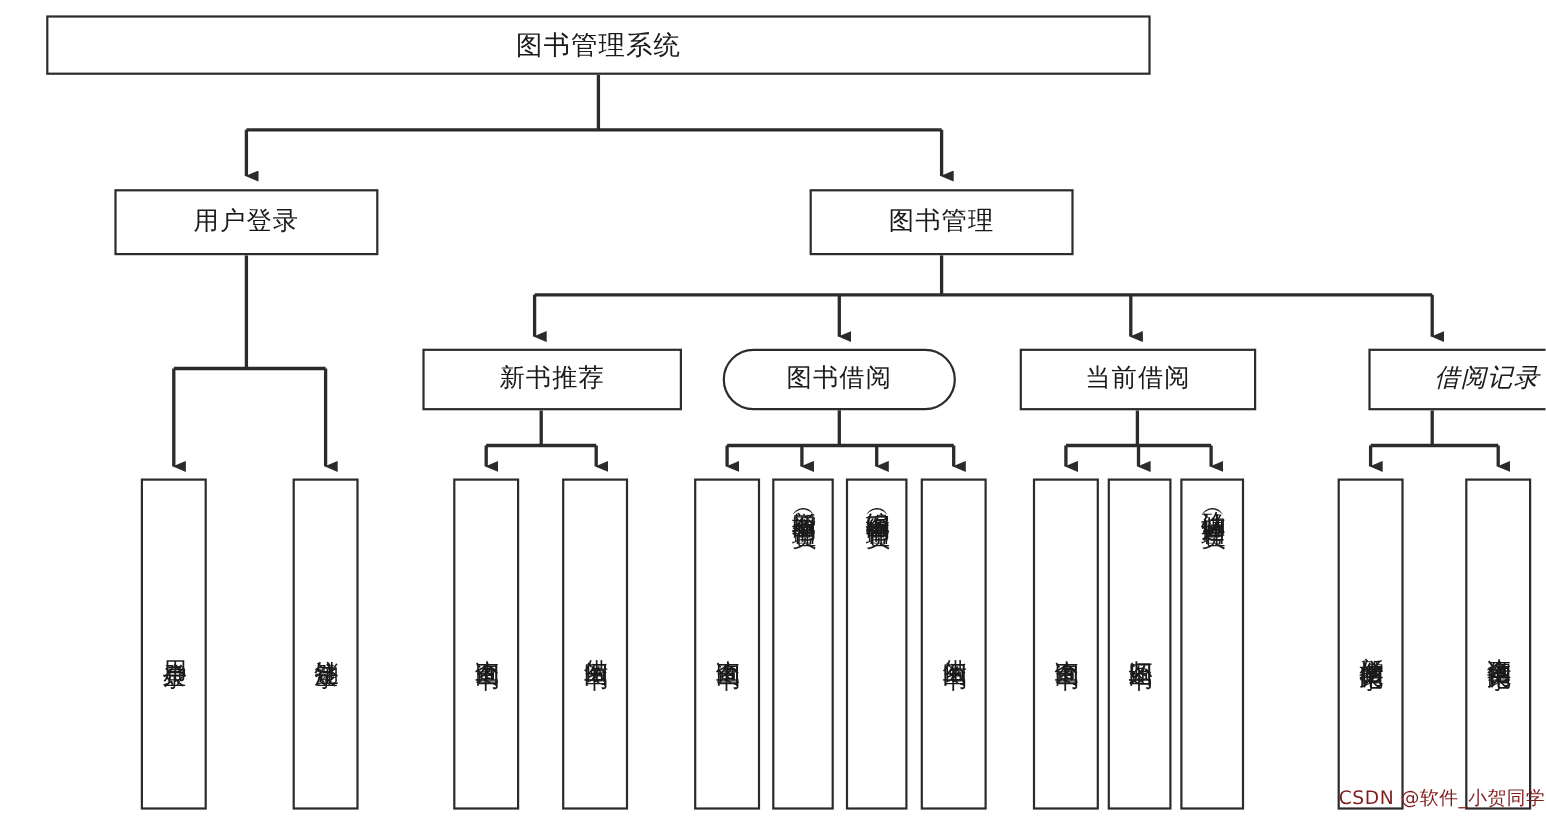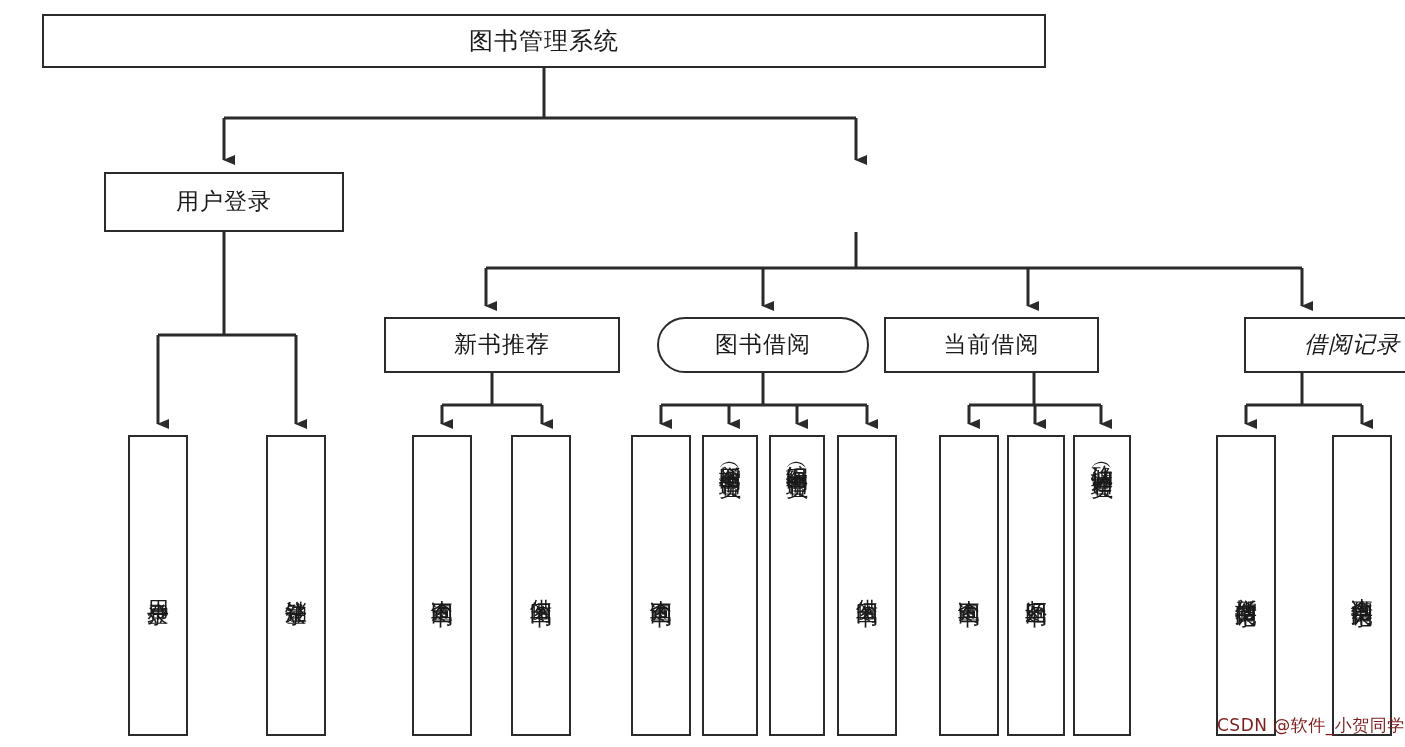--- a/index.html
+++ b/index.html
@@ -130,30 +130,33 @@
   </svg>
 
   <div class="node horiz" id="root-node" style="left:18px; top:14px; width:1004px; height:54px;">
     <span class="label">图书管理系统</span>
   </div>
 
   <div class="node horiz" style="left:80px; top:172px; width:240px; height:60px;">
     <span class="label">用户登录</span>
   </div>
 
+  <div class="node horiz" style="left:712px; top:172px; width:240px; height:60px;">
+    <span class="label">图书管理</span>
+  </div>
 
   <div class="node horiz" style="left:360px; top:317px; width:236px; height:56px;">
     <span class="label">新书推荐</span>
   </div>
 
   <div class="node horiz" style="left:633px; top:317px; width:212px; height:56px;border-radius:28px;">
     <span class="label">图书借阅</span>
   </div>
 
-  <div class="node horiz" style="left:860px; top:317px; width:215px; height:56px;align-items:center;">
+  <div class="node horiz" style="left:903px; top:317px; width:215px; height:56px;align-items:center;">
     <span class="label">当前借阅</span>
   </div>
 
   <div class="node horiz" style="left:1220px; top:317px; width:216px; height:56px;font-style:italic;">
     <span class="label">借阅记录</span>
   </div>
 
   <div class="node vert centered" style="left:104px; top:435px; width:60px; height:301px;">
     <span class="label">用户登录</span>
   </div>

